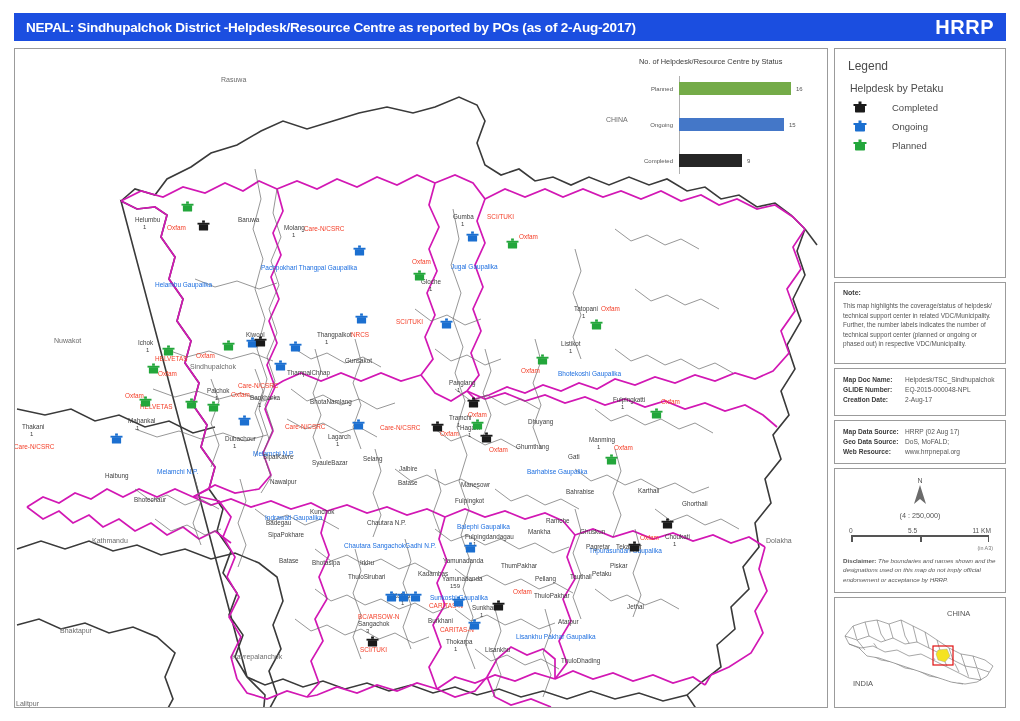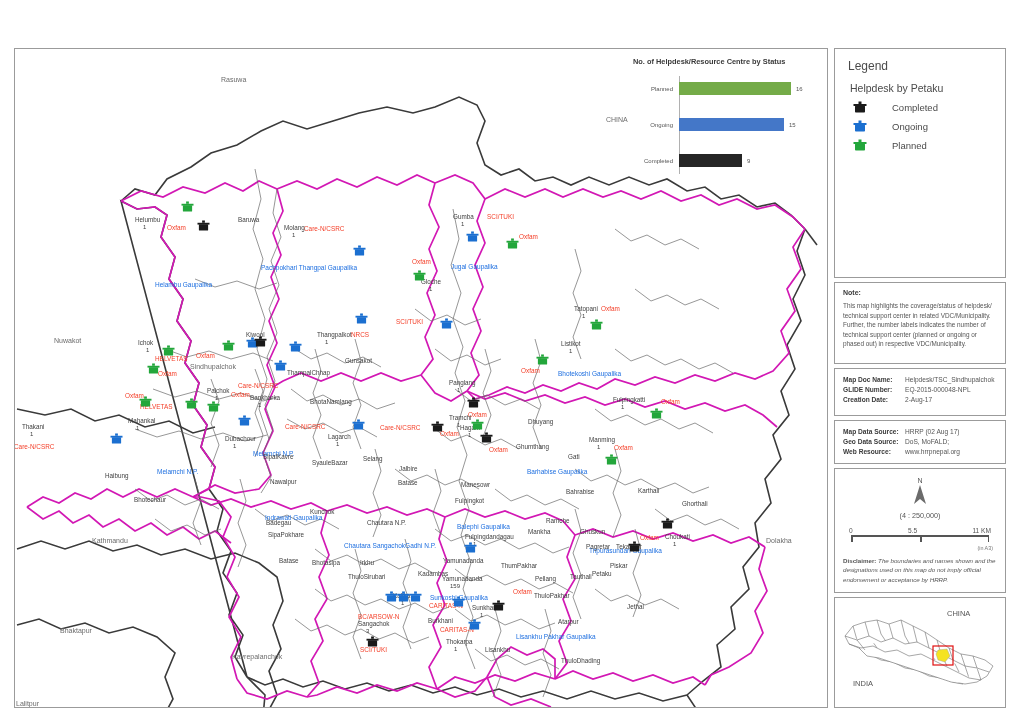--- a/index.html
+++ b/index.html
@@ -114,22 +114,22 @@
   #inset-box svg { display: block; }
   .inset-label { font-size: 7.5px; fill: #555; font-family: "Liberation Sans", sans-serif; }
 
   
   #chart {
     position: absolute;
     left: 616px; top: 8px;
     width: 192px; height: 128px;
   }
   #chart-title {
-    font-size: 7.4px; font-weight: bold; color: #3a3a3a;
-    margin: 0 0 8px 2px;
+    font-size: 7.4px; font-weight: normal; color: #3a3a3a;
+    margin: 0 0 8px 8px;
   }
   .chart-plot { position: relative; height: 102px; margin-left: 2px; }
   .chart-axis {
     position: absolute; left: 46px; top: 2px; bottom: 2px;
     width: 1px; background: #b0b0b0;
   }
   .chart-row {
     position: absolute; left: 0; right: 0; height: 13px;
     display: flex; align-items: center;
   }
@@ -153,20 +153,24 @@
   .mlabel.org { color: #f4402a; font-size: 6.4px; }
   .mlabel.num { font-size: 6px; color: #3d3d3d; }
 
   .hd-icon { position: absolute; }
 </style>
 </head>
 <body>
 
 <div id="page">
 
+  <div id="header">
+    <div id="header-title">NEPAL: Sindhupalchok District -Helpdesk/Resource Centre as reported by POs (as of 2-Aug-2017)</div>
+    <div id="header-brand">HRRP</div>
+  </div>
 
   <div id="map-frame">
 
     <svg id="map-svg" width="812" height="658" viewBox="0 0 812 658">
       <defs>
         <style>
           .dist { fill:none; stroke:#3a3a3a; stroke-width:1.6; }
           .vdc  { fill:none; stroke:#6a6a6a; stroke-width:0.7; }
           .gana { fill:none; stroke:#d218b4; stroke-width:1.7; }
         </style>

